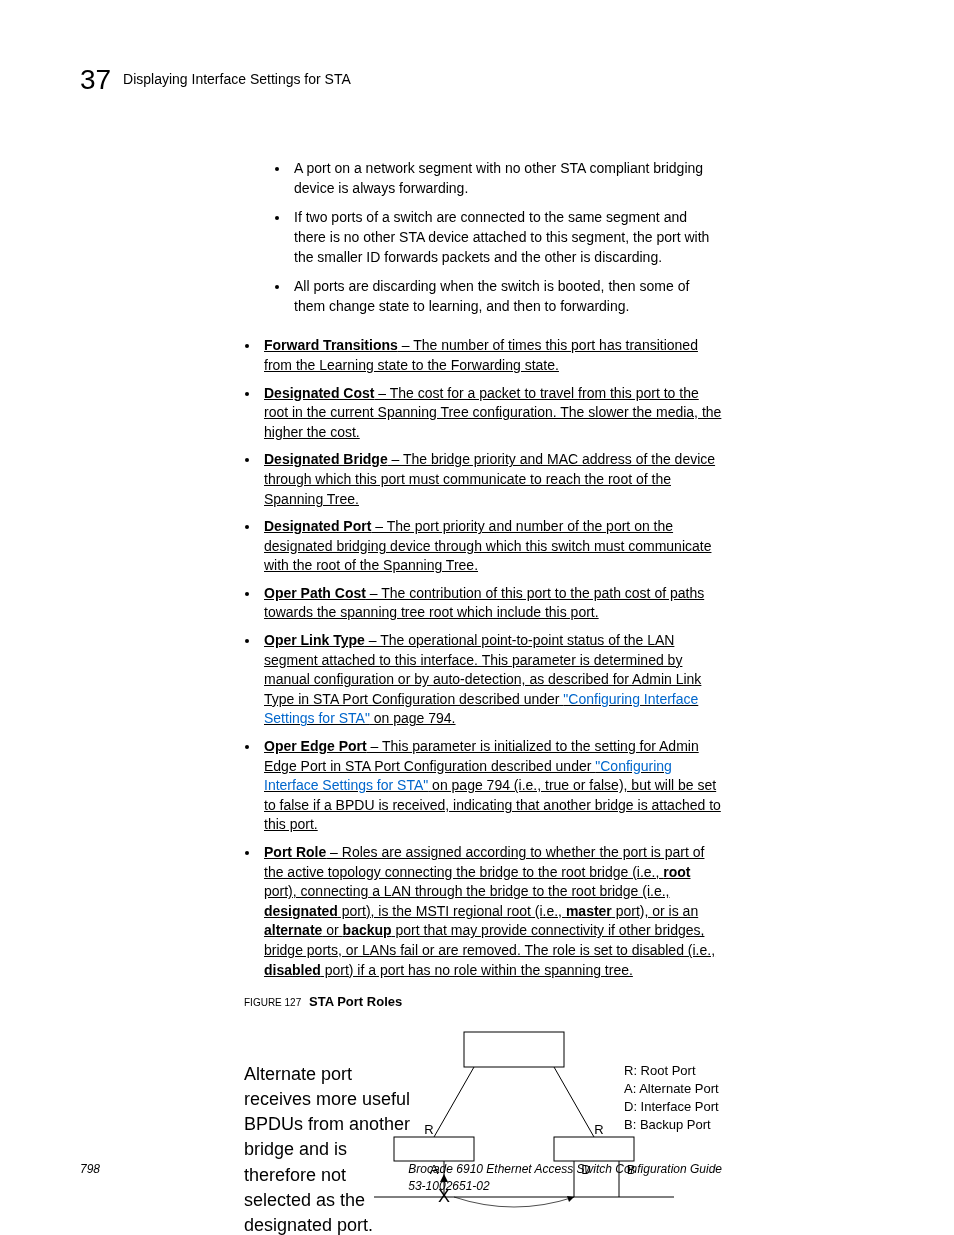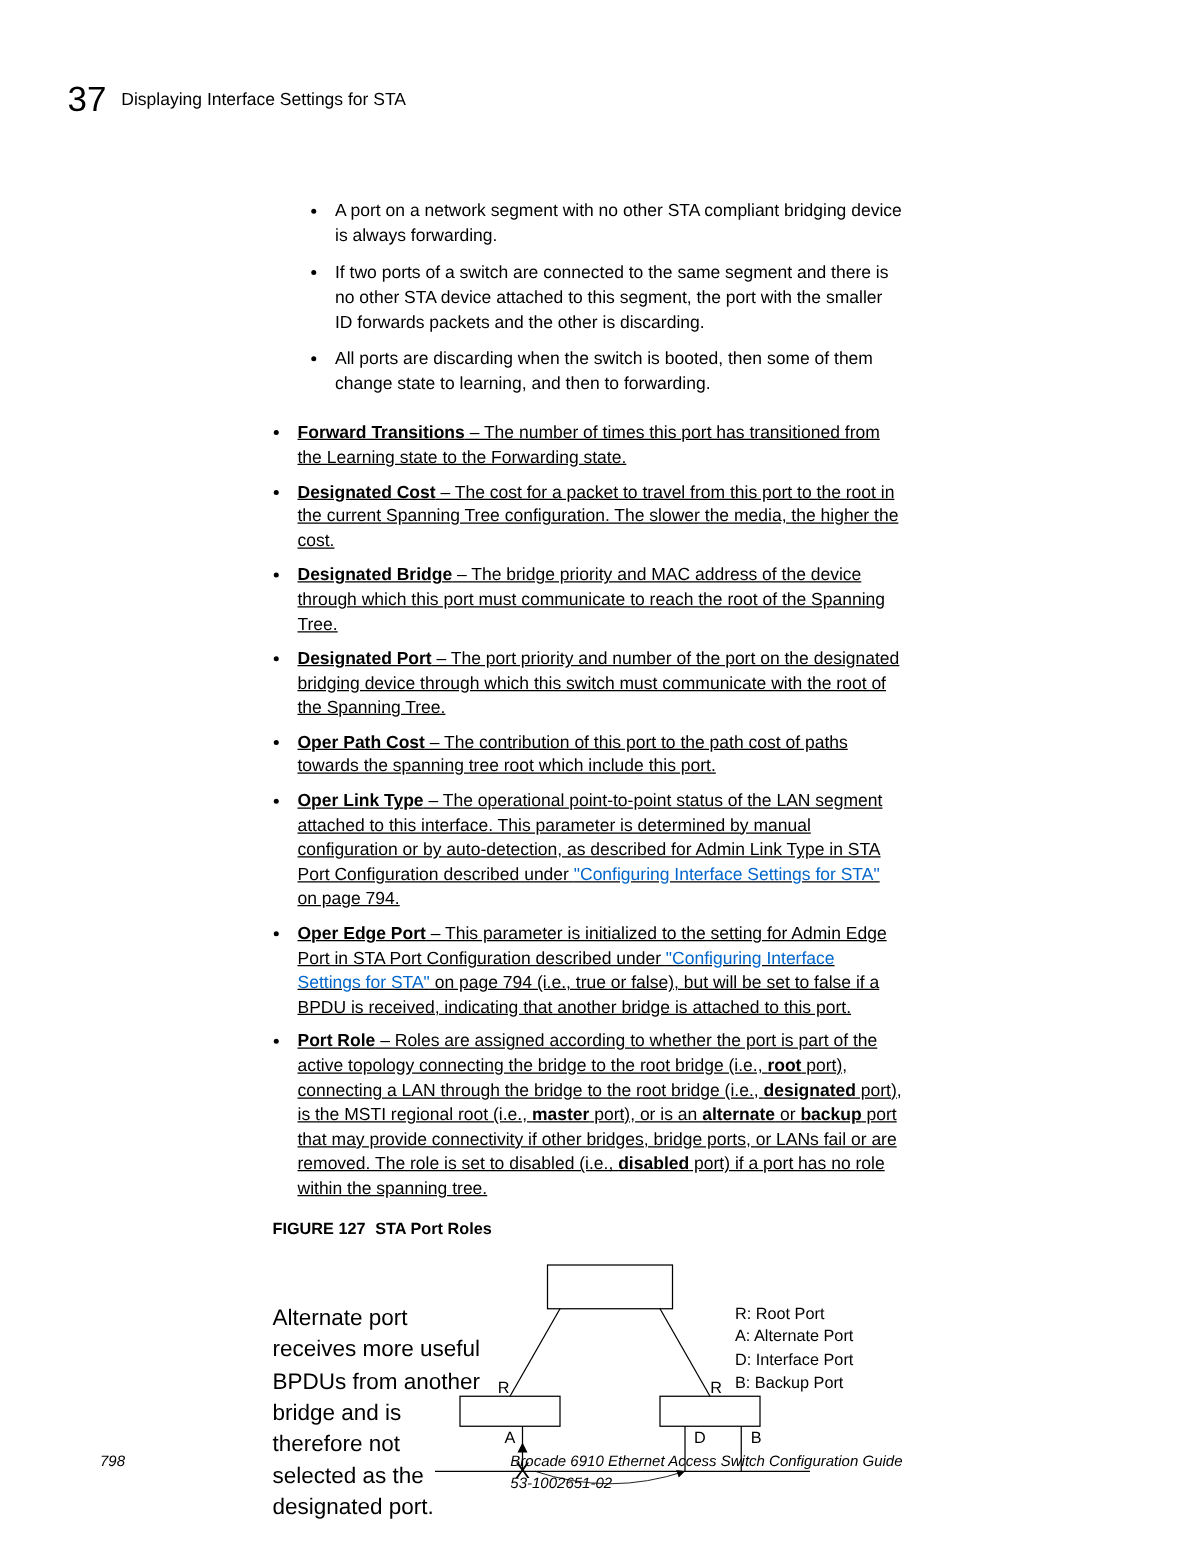--- a/index.html
+++ b/index.html
@@ -9,21 +9,21 @@
     background: #fff;
     margin: 0;
     padding: 0;
     line-height: 1.4;
   }
   .page {
     width: 802px;
     height: 1235px;
     position: relative;
     box-sizing: border-box;
-    padding: 60px 80px 40px 54px;
+    padding: 60px 80px 40px 80px;
   }
   .header {
     margin-bottom: 60px;
   }
   .chapter-num {
     font-size: 28px;
     font-weight: normal;
     display: inline-block;
     margin-right: 8px;
     vertical-align: middle;
@@ -55,39 +55,39 @@
   .bold { font-weight: bold; }
   a.xref {
     color: #0066cc;
     text-decoration: none;
   }
   .figure-caption {
     margin-top: 12px;
     margin-left: 164px;
     margin-bottom: 10px;
   }
-  .figure-caption .fig-num { font-weight: bold; font-size: 13px; }
+  .figure-caption .fig-num { font-weight: normal; font-size: 10px; }
   .figure-caption .fig-title { font-weight: bold; font-size: 13px; }
   .diagram-wrap {
     margin-left: 164px;
     position: relative;
     width: 640px;
     height: 200px;
   }
   .diag-left-text {
     position: absolute;
     left: 0;
     top: 40px;
     width: 170px;
     font-size: 18px;
     line-height: 1.4;
   }
   .diag-right-text {
     position: absolute;
-    left: 370px;
+    left: 380px;
     top: 40px;
     font-size: 13px;
     line-height: 1.4;
   }
   .diag-svg {
     position: absolute;
     left: 130px;
     top: 0px;
   }
   .footer {

